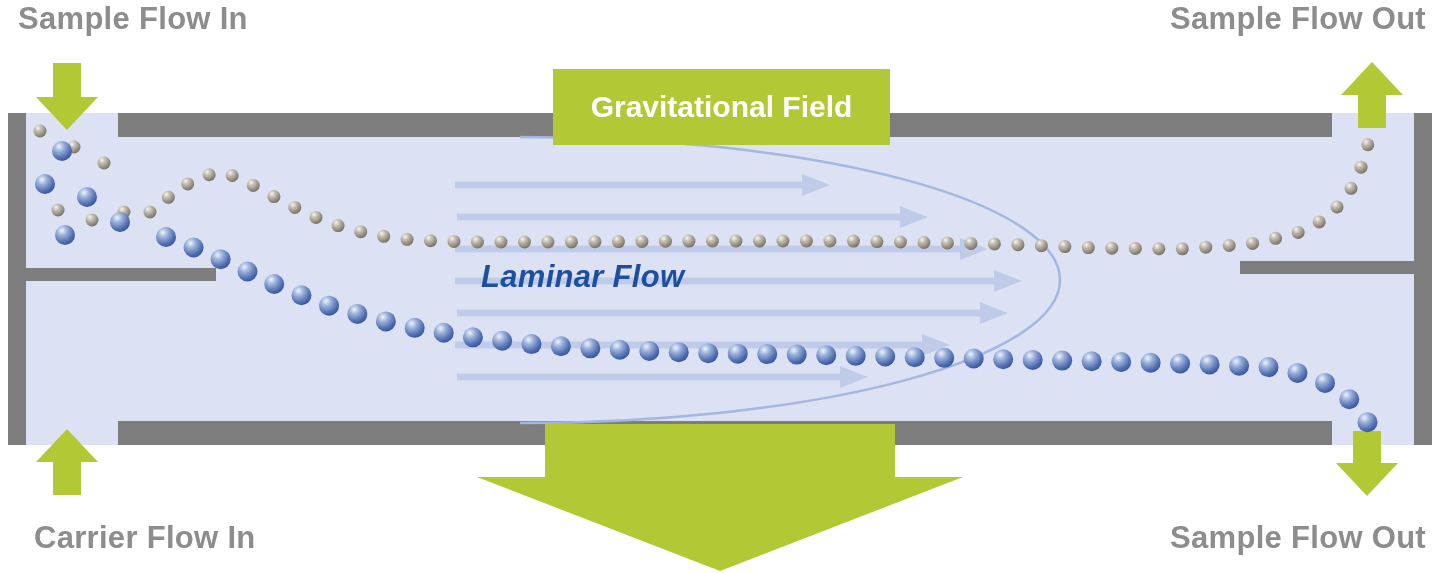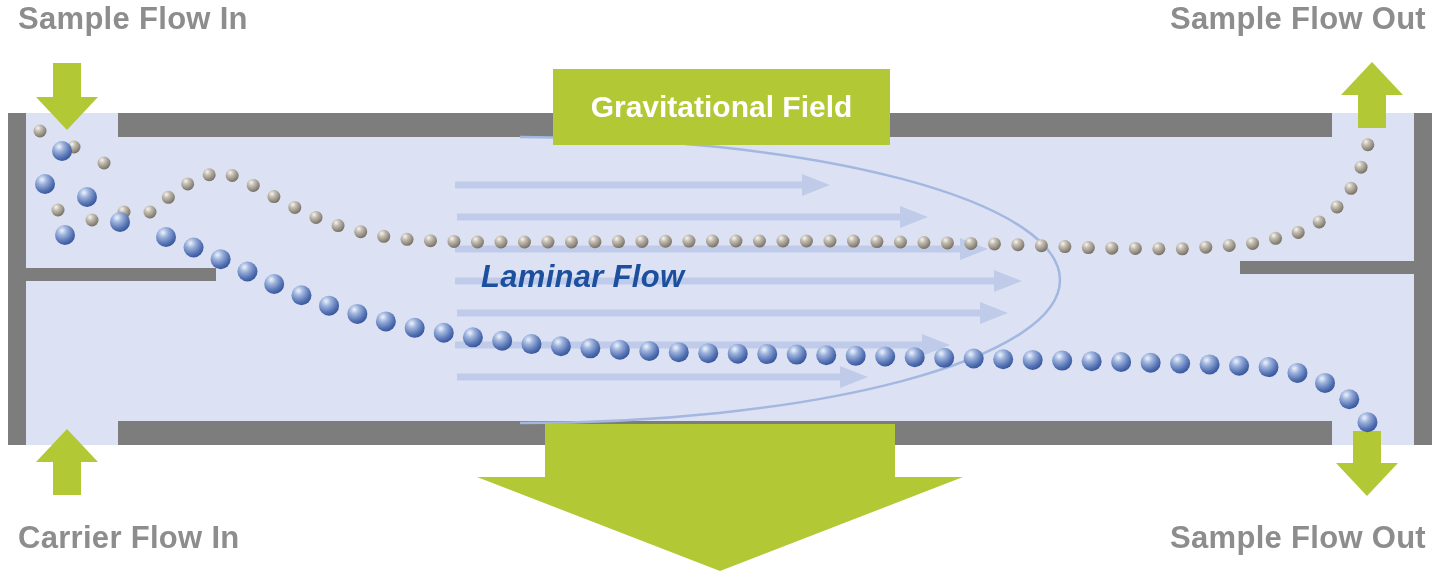--- a/index.html
+++ b/index.html
@@ -7,21 +7,21 @@
     position:relative;width:1440px;height:573px;background:#ffffff;
     font-family:"Liberation Sans", sans-serif;overflow:hidden;
   }
   .stage svg{position:absolute;left:0;top:0;}
   .corner-label{
     position:absolute;font-weight:bold;font-size:31px;line-height:1.1;
     color:var(--label-gray,#8d8d8d);white-space:nowrap;letter-spacing:.3px;
   }
   .lbl-tl{left:18px;top:2px;}
   .lbl-tr{right:14px;top:2px;}
-  .lbl-bl{left:18px;top:521px;}
+  .lbl-bl{left:34px;top:521px;}
   .lbl-br{right:14px;top:521px;}
   .banner{
     position:absolute;left:553px;top:57px;width:337px;height:76px;
     background:var(--green,#b2c835);
     display:flex;align-items:center;justify-content:center;margin-top:12px;
   }
   .banner span{
     color:var(--banner-text,#fff);font-weight:bold;font-size:30px;white-space:nowrap;
   }
   .laminar-label{

